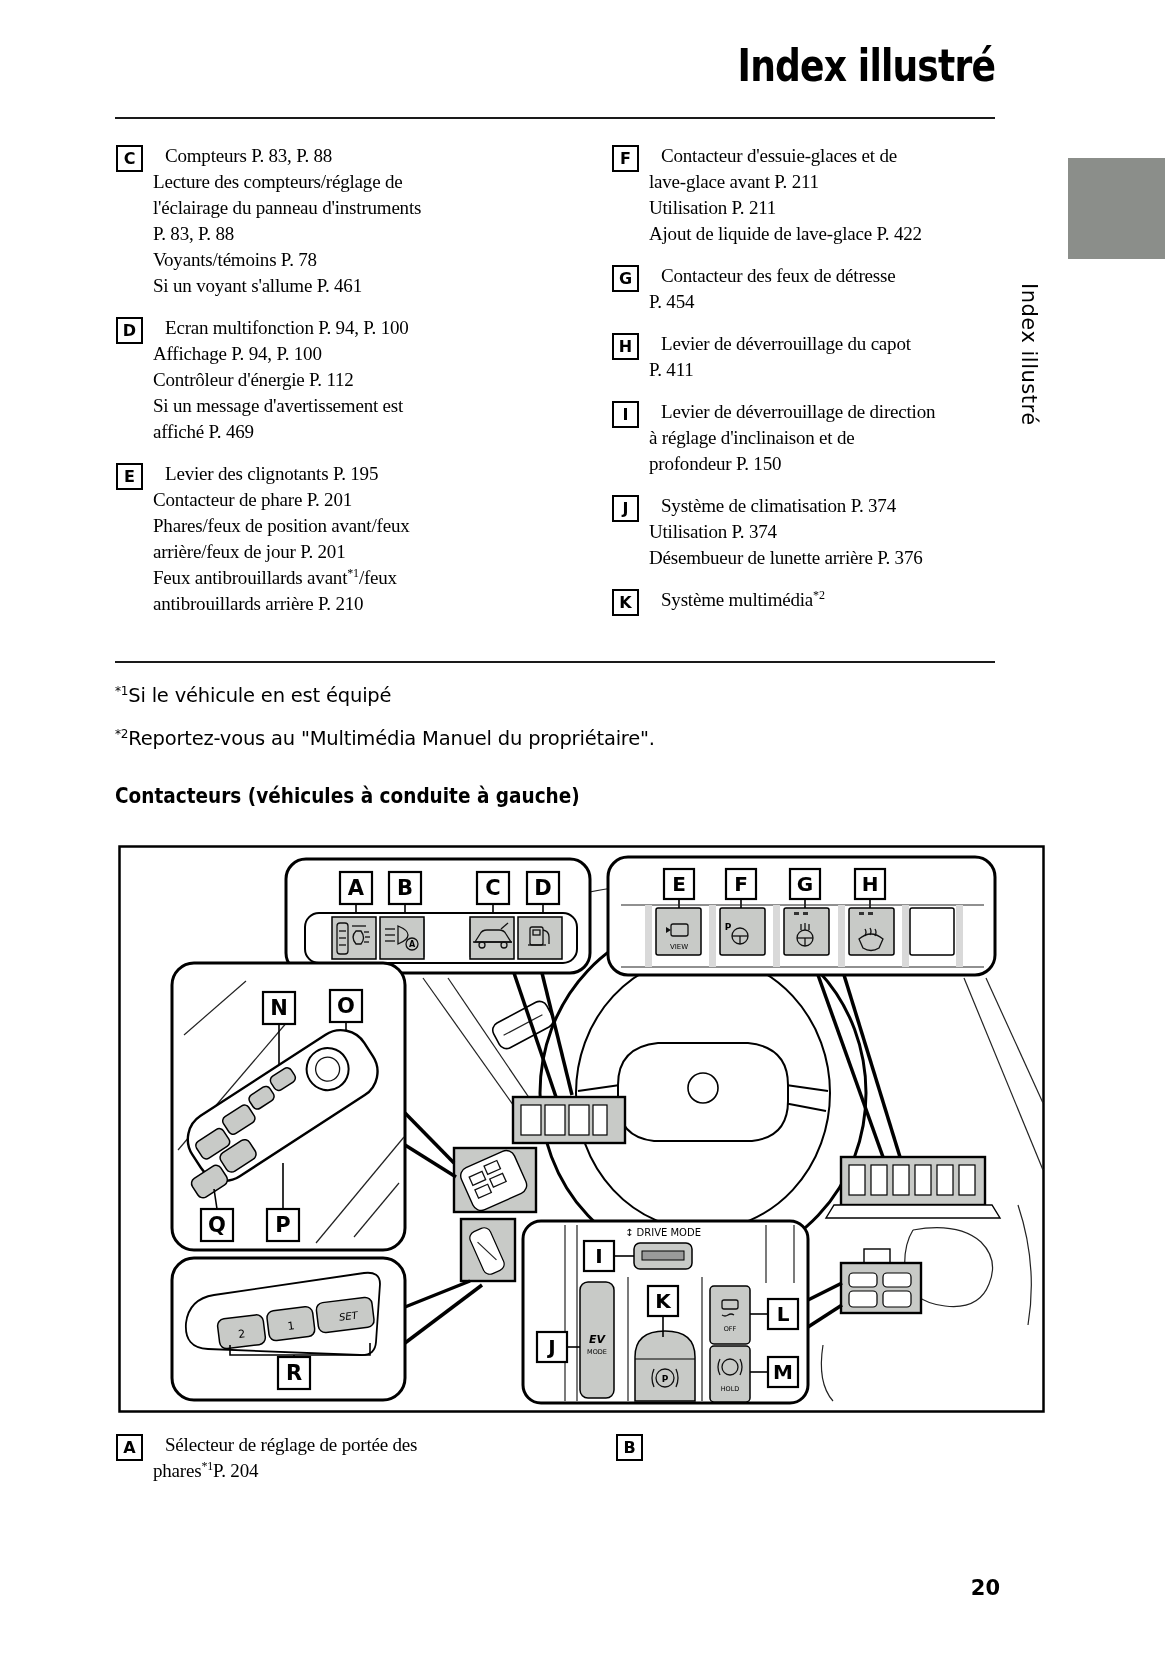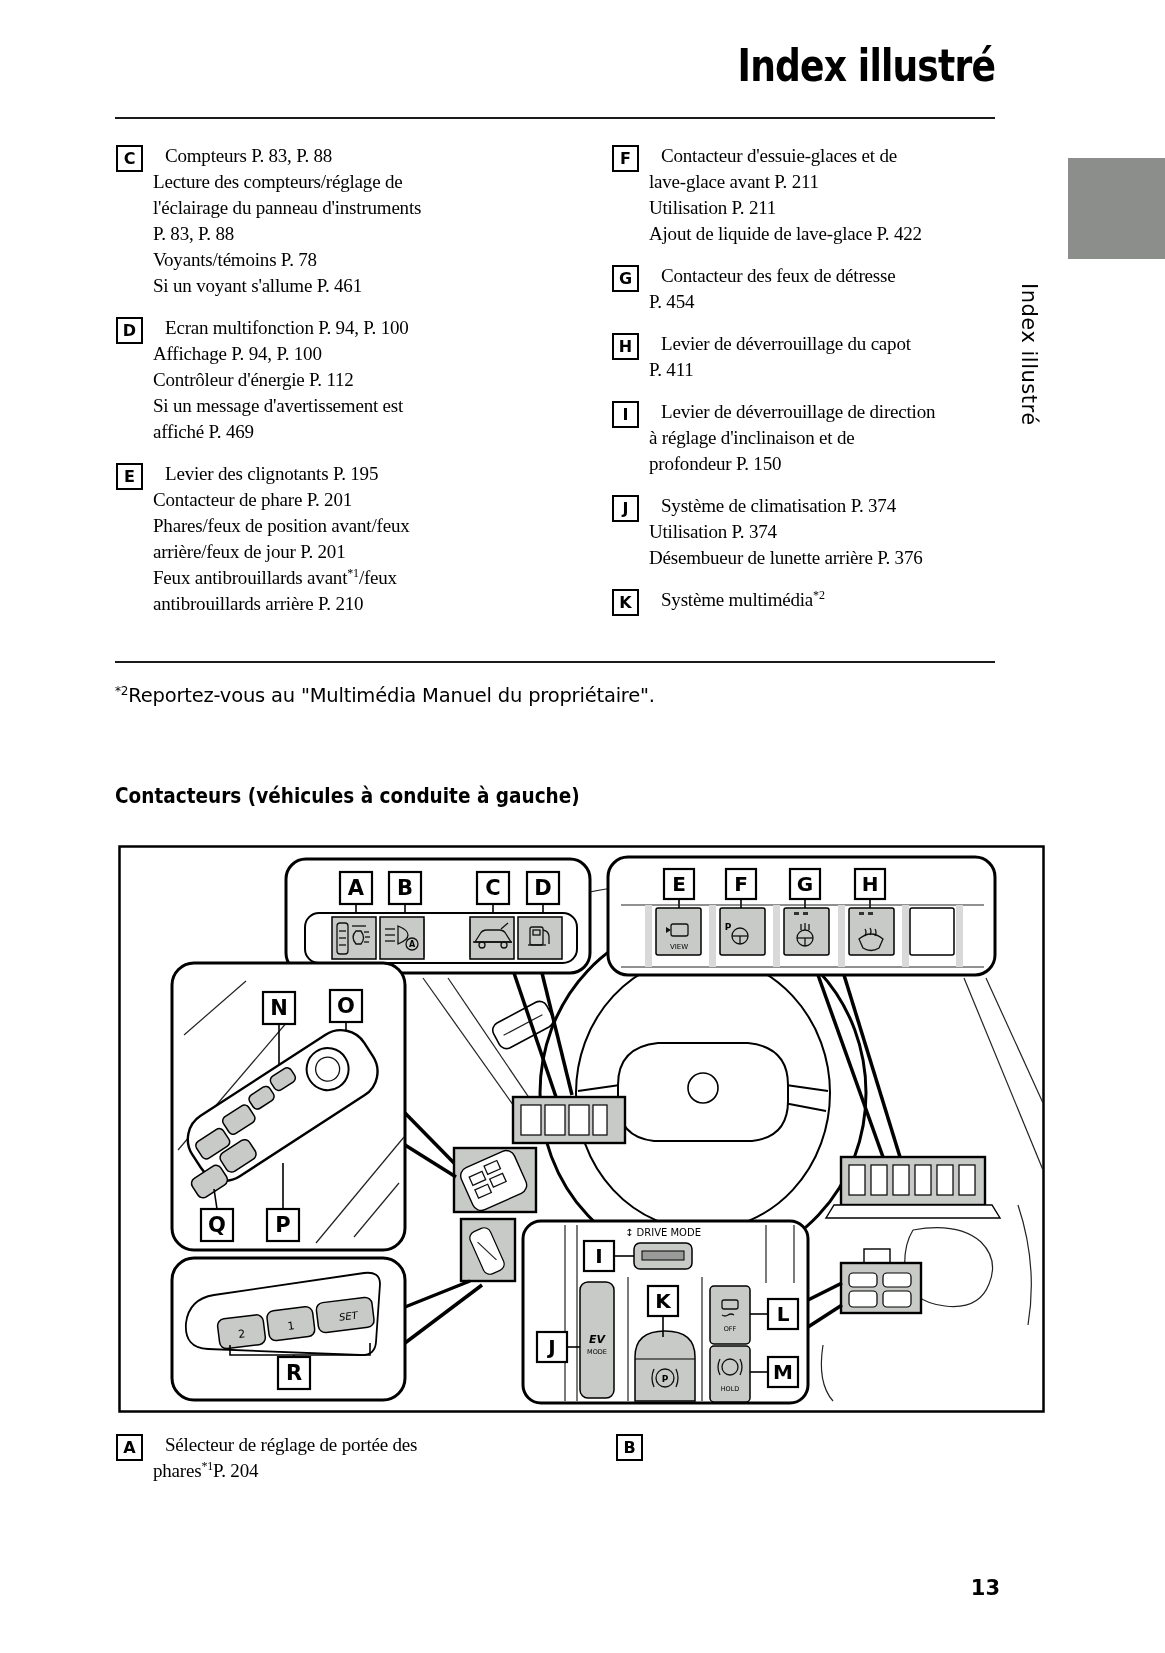--- a/index.html
+++ b/index.html
@@ -108,20 +108,21 @@
       <span class="lbox">K</span>
       <div class="itext">Système multimédia<sup class="fnsup">*2</sup></div>
     </div>
   </div>
 
 <div class="side-tab"></div>
 <div class="side-label">Index illustré</div>
 
 <div class="rule rule-mid"></div>
 <div class="footnotes" id="footnotes">
+    <div class="footnote"><sup class="fnsup">*1</sup>Si le véhicule en est équipé</div>
     <div class="footnote"><sup class="fnsup">*2</sup>Reportez-vous au "Multimédia Manuel du propriétaire".</div>
   </div>
 <div class="section-heading">Contacteurs (véhicules à conduite à gauche)</div>
 
 <div class="diagram-wrap">
 <svg width="927" height="568" viewBox="0 0 927 568">
   <rect x="1.5" y="1.5" width="924" height="565" fill="#fff" stroke="#000" stroke-width="2.5"></rect>
 
   <g class="dg-thin">
     <path d="M448,52 Q585,20 722,52"></path>
@@ -475,13 +476,13 @@
       <span class="lbox">A</span>
       <div class="itext">Sélecteur de réglage de portée des<br>phares<sup class="fnsup">*1</sup>P. 204</div>
     </div>
   </div>
 <div class="col col-bot-right" id="col-bot-right">
     <div class="idx-item">
       <span class="lbox">B</span>
     </div>
   </div>
 
-<div class="page-number">13</div>
+<div class="page-number">20</div>
 
 </body></html>

